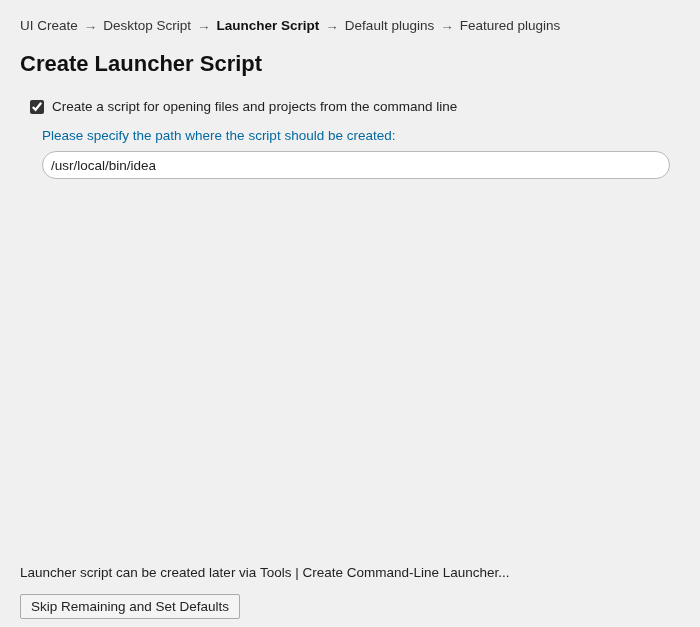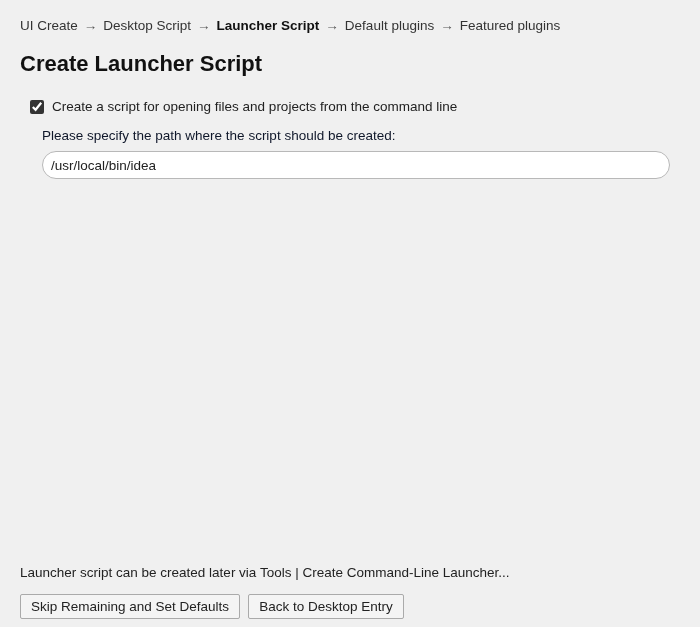--- a/index.html
+++ b/index.html
@@ -53,21 +53,21 @@
     }
     .checkbox-row input[type="checkbox"] {
       width: 14px;
       height: 14px;
       flex-shrink: 0;
       accent-color: #333;
     }
     .path-label {
       font-size: 13.5px;
       padding: 8px 0 8px 12px;
-      color: #0f172a;
+      color: #0369a1;
     }
     .path-input {
       width: calc(100% - 12px);
       margin-left: 12px;
       height: 28px;
       border: 1px solid #b8b8b8;
       background: #fff;
       font-size: 13.5px;
       padding: 0 8px;
       color: #222;
@@ -120,16 +120,15 @@
     <span>Create a script for opening files and projects from the command line</span>
   </label>
   <div class="path-label">Please specify the path where the script should be created:</div>
   <input type="text" class="path-input" value="/usr/local/bin/idea" style="">
 </div>
 
 <div class="bottom">
   <div class="hint">Launcher script can be created later via Tools | Create Command-Line Launcher...</div>
   <div class="button-row">
     <button class="btn">Skip Remaining and Set Defaults</button>
-    <button class="btn">Back to Desktop Entry</button>
     <div class="spacer"></div>
   </div>
 </div>
 
 </body></html>

